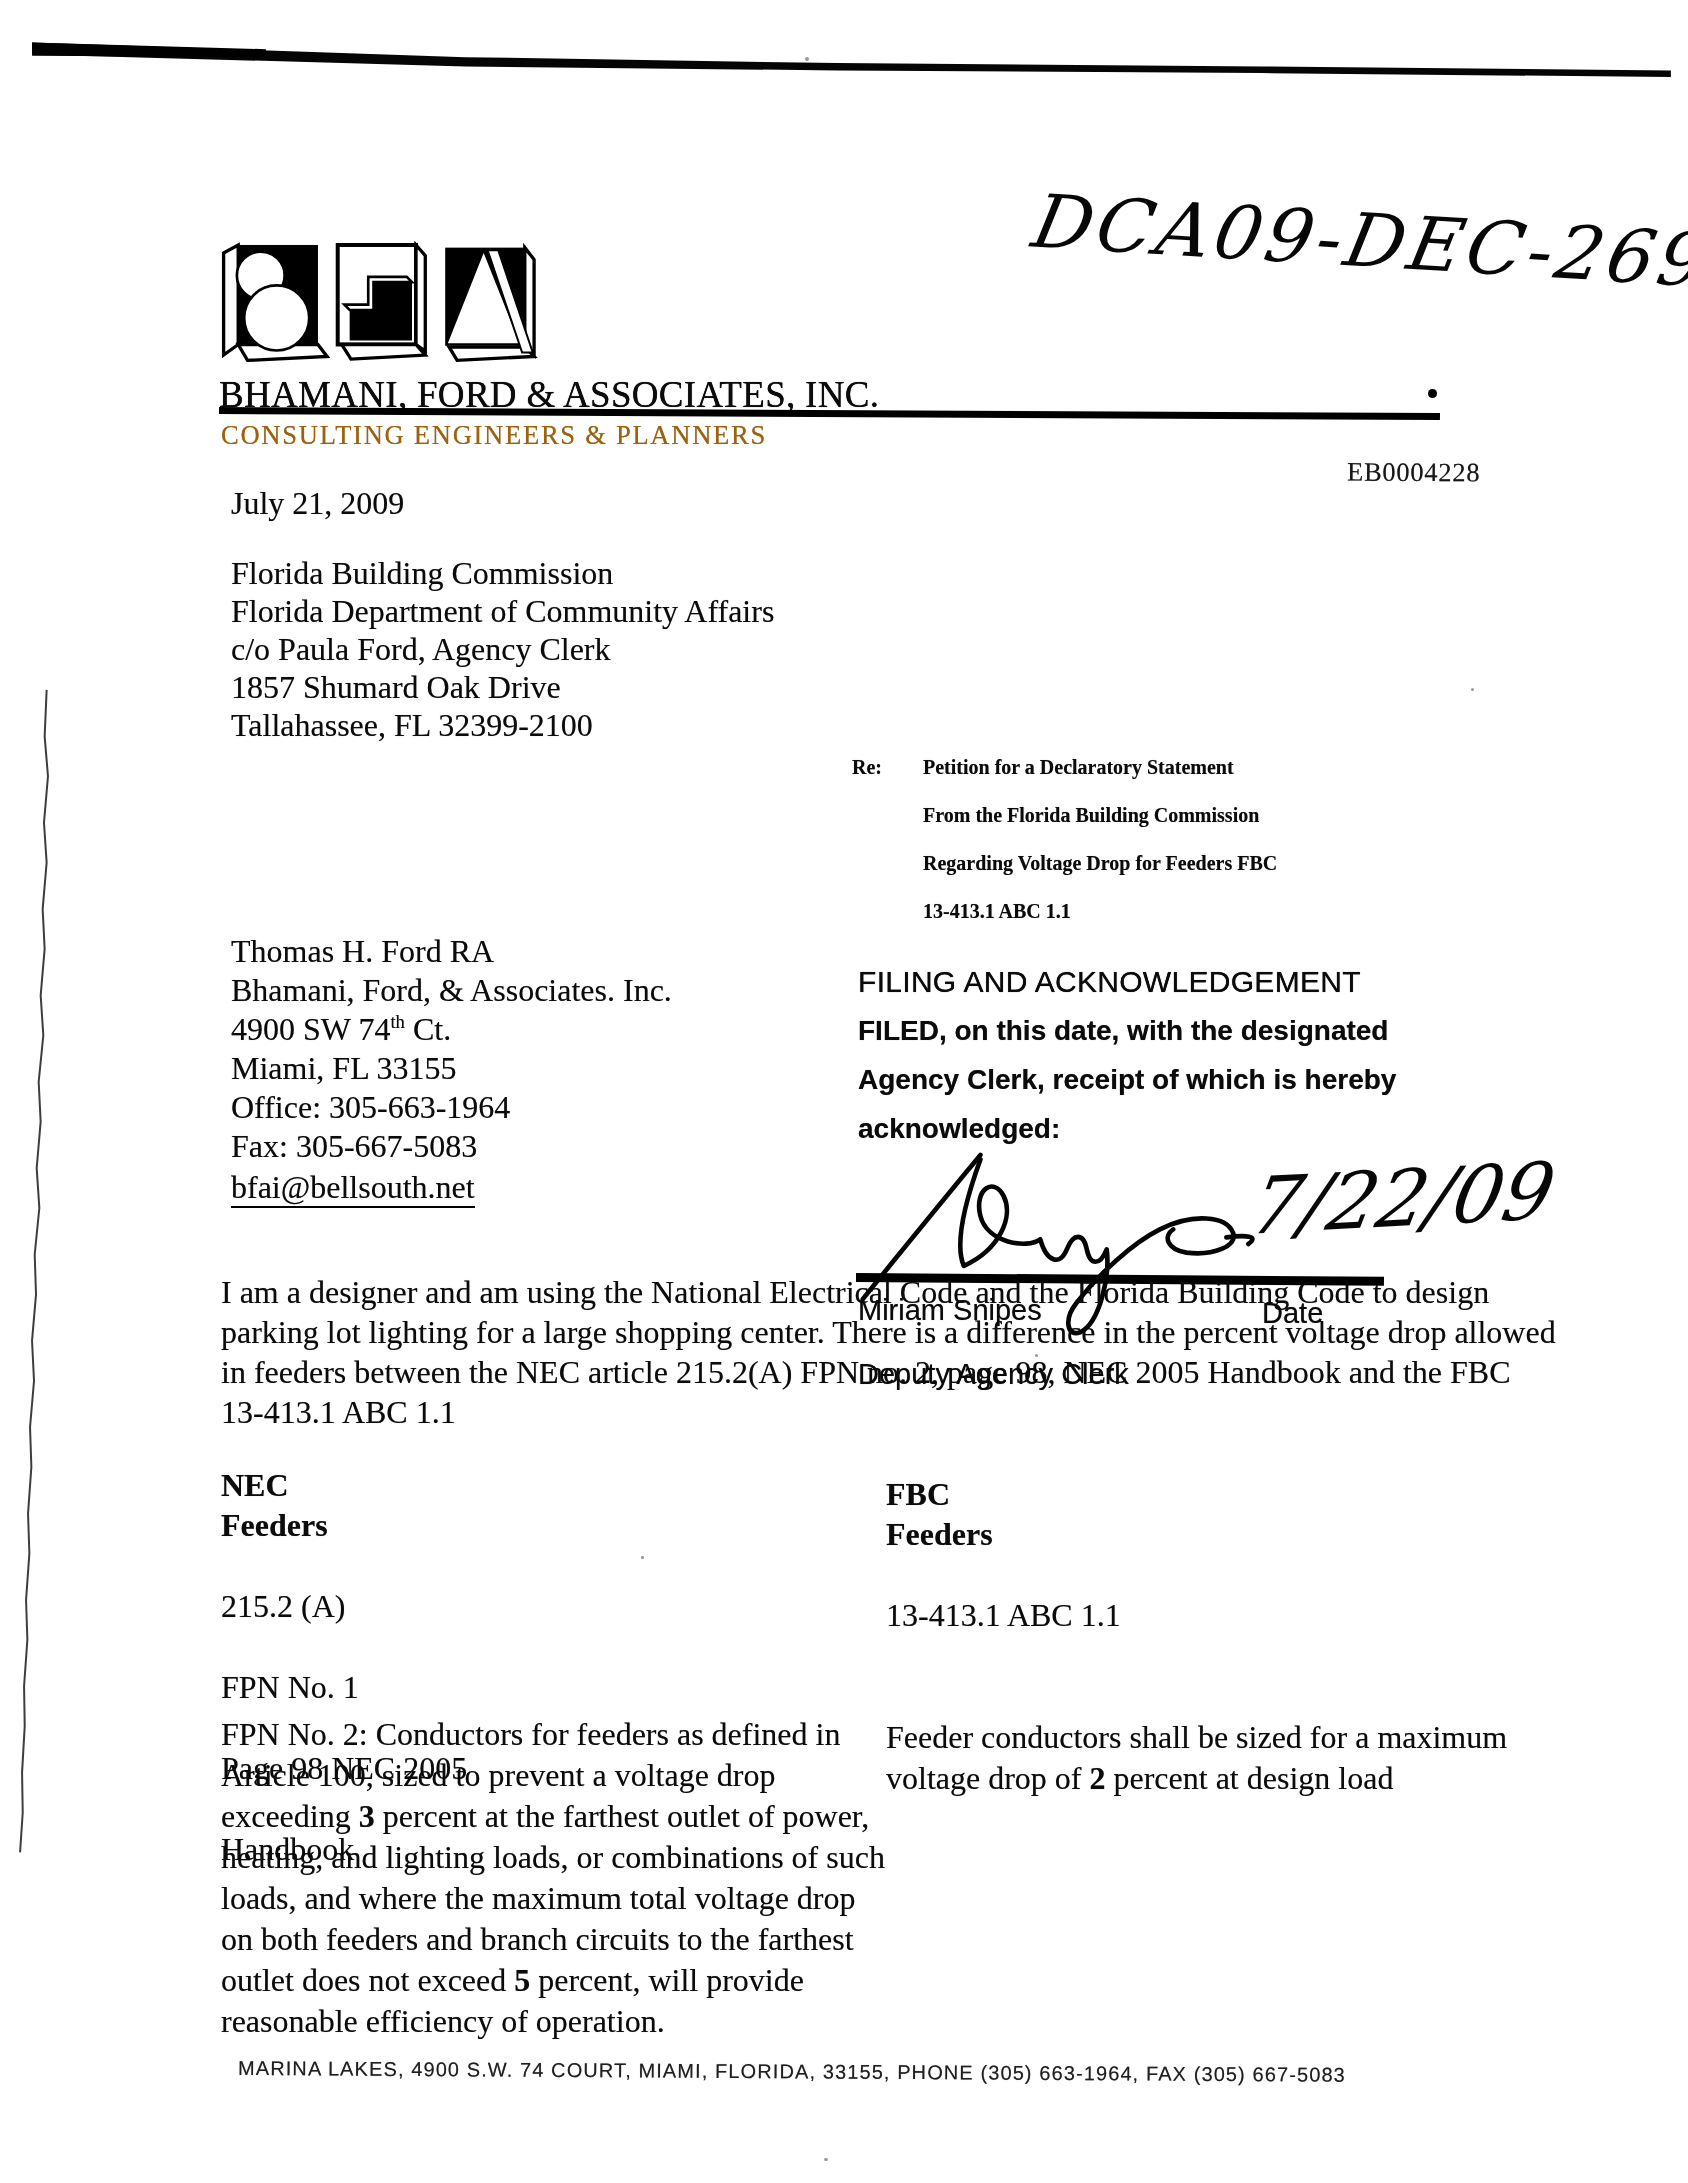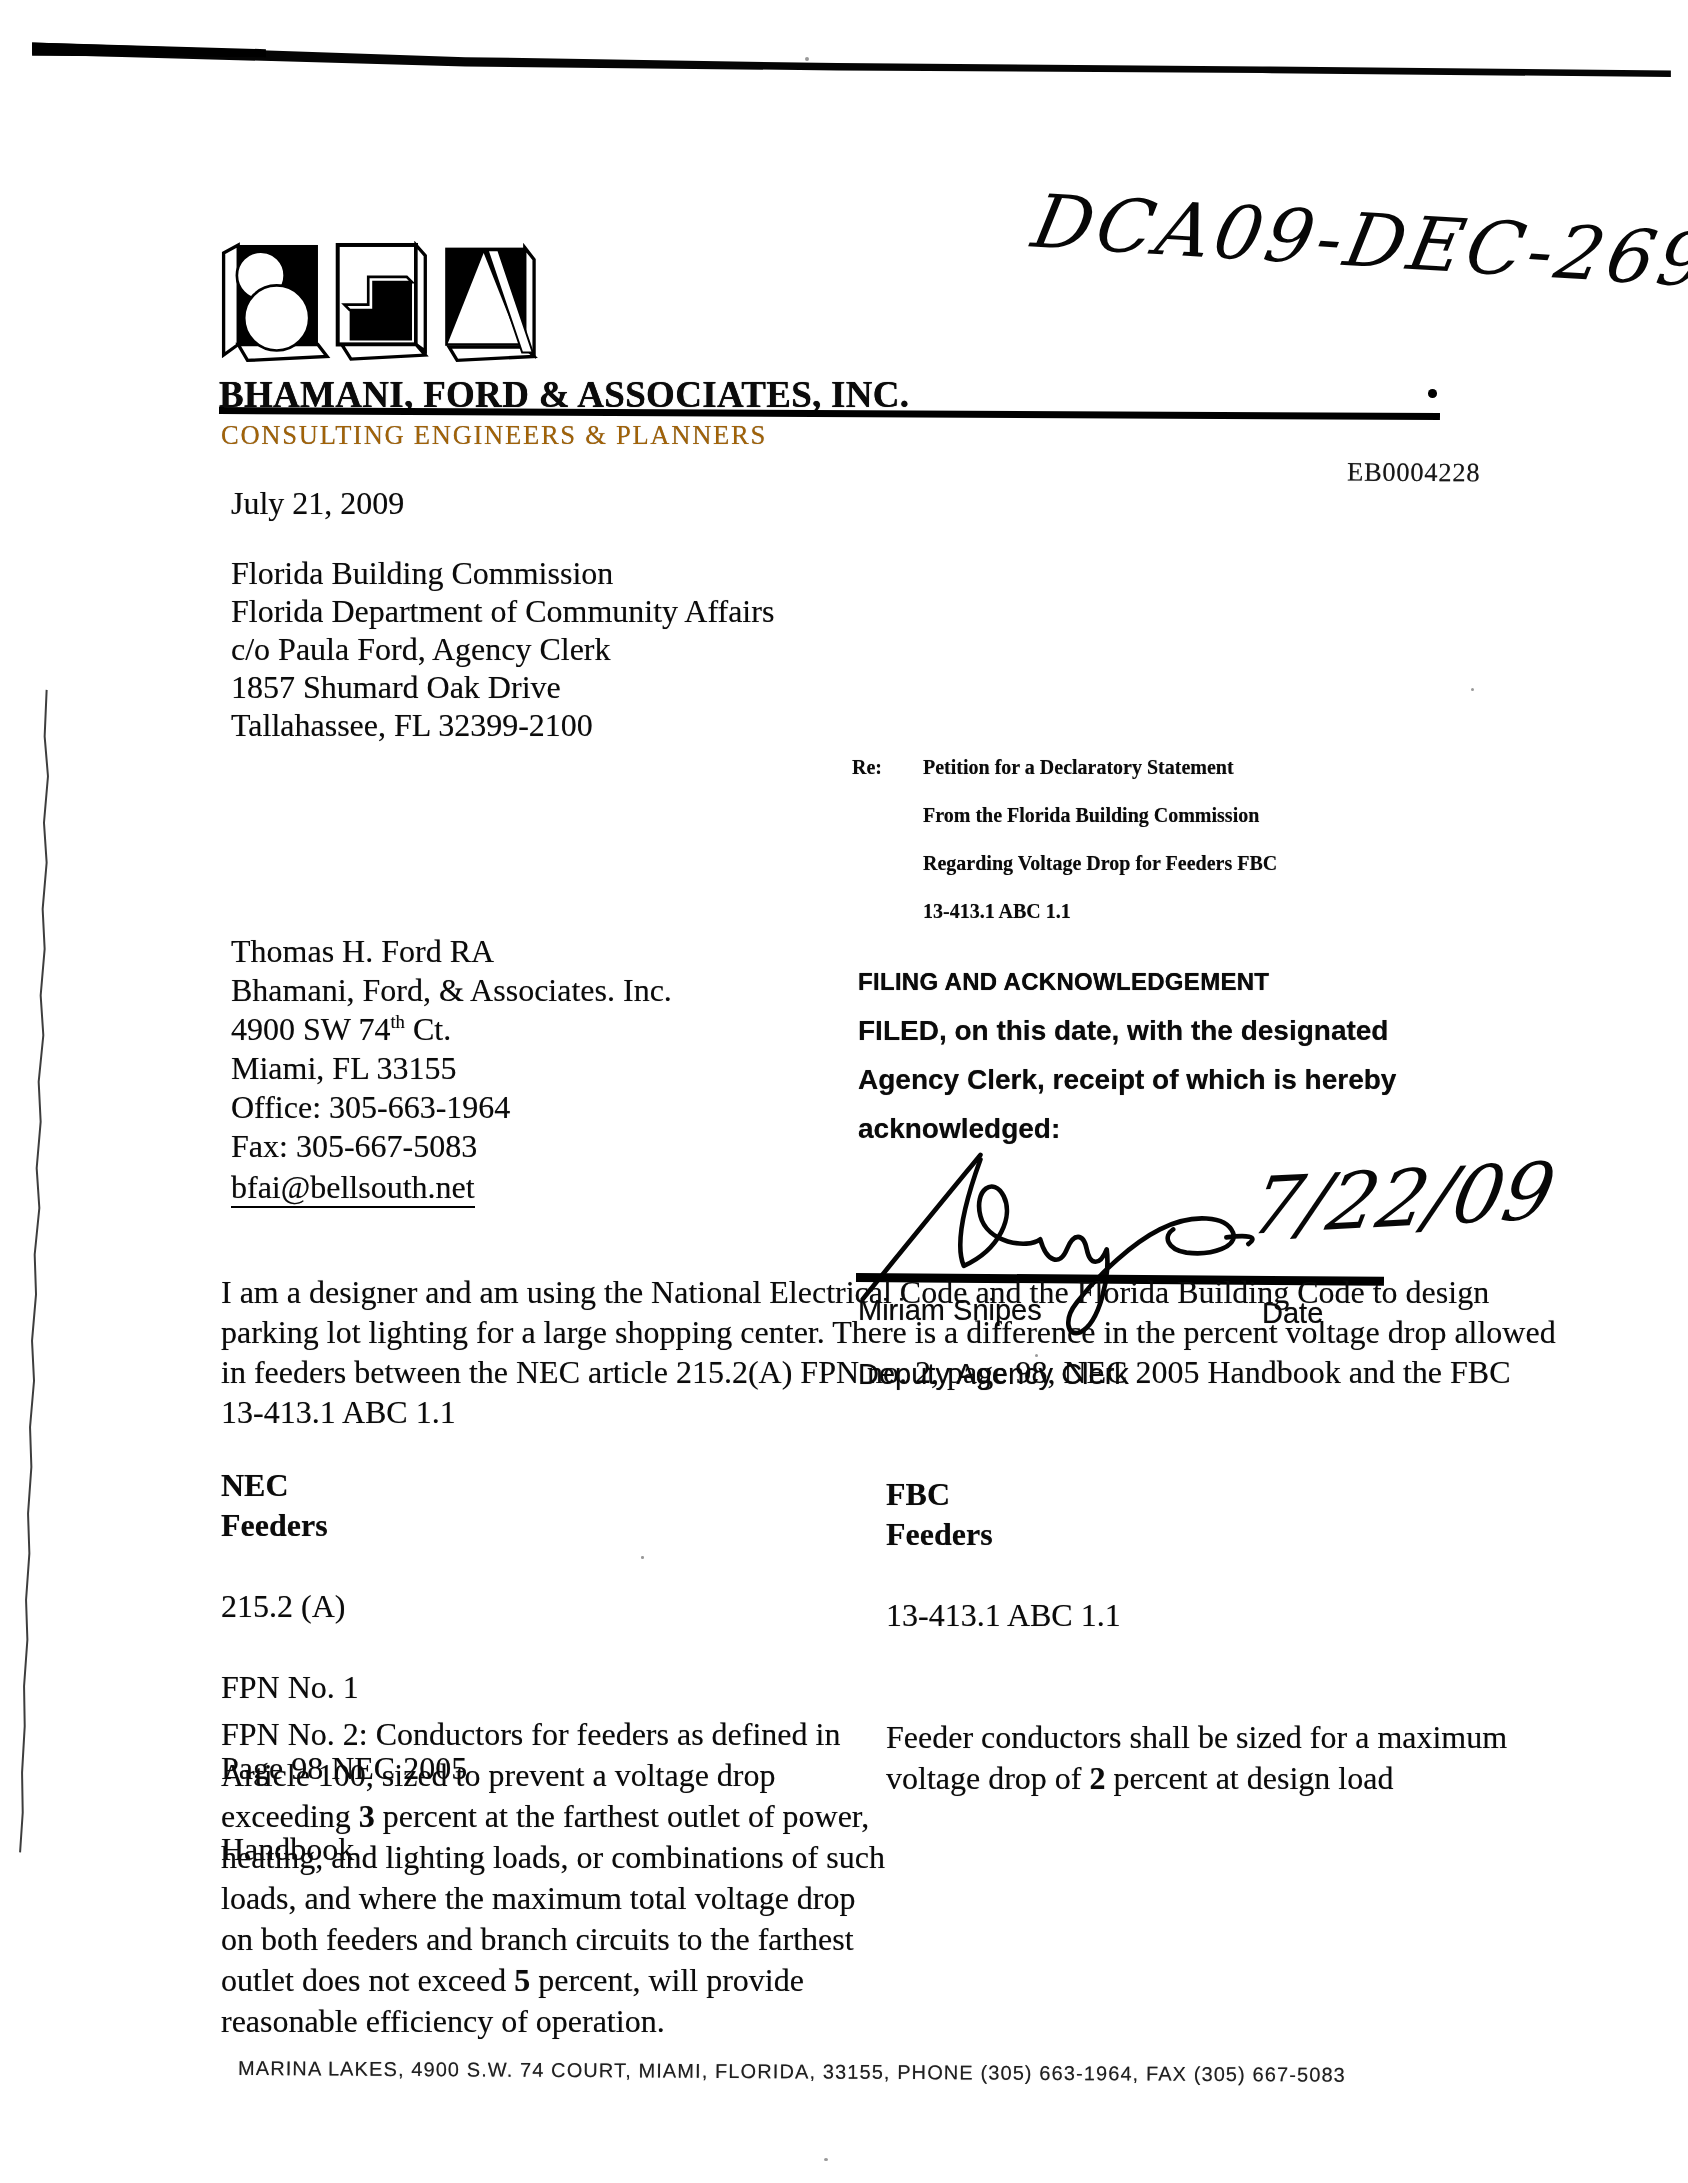--- a/index.html
+++ b/index.html
@@ -14,28 +14,28 @@
   .abs{position:absolute;}
   .serif{font-family:"Liberation Serif",serif;color:#0b0b0b;text-shadow:0 0 0.7px rgba(0,0,0,.45);}
   .sans{font-family:"Liberation Sans",sans-serif;color:#0b0b0b;}
   .addr{font-size:32px;line-height:38px;}
   .re-line{font-weight:bold;font-size:20px;line-height:48px;}
   .para{font-size:32px;line-height:40px;}
   .colhead{font-weight:bold;font-size:32px;line-height:40px;}
   .colline{font-size:32px;line-height:40px;margin-top:41px;}
   .fpn{font-size:32px;line-height:41px;}
   .b{font-weight:bold;}
-  .stamp-title{font-weight:bold;font-size:24px;line-height:49px;letter-spacing:0.3px;text-shadow:0 0 0.7px #000;}
+  .stamp-title{font-weight:normal;font-size:30px;line-height:49px;letter-spacing:0.3px;text-shadow:0 0 0.7px #000;}
   .stamp-line{font-weight:bold;font-size:28px;line-height:49px;text-shadow:0 0 0.7px rgba(0,0,0,.6);}
   .stamp-sig{font-weight:normal;font-size:29px;line-height:33px;text-shadow:0 0 0.7px rgba(0,0,0,.6);}
   .hand{
     font-family:"DejaVu Serif",serif;font-style:italic;
     color:#070707;white-space:nowrap;
   }
-  .company{font-weight:bold;font-size:37px;letter-spacing:0.3px;white-space:nowrap;text-shadow:0 0 0.7px #000;}
+  .company{font-weight:normal;font-size:37px;letter-spacing:0.3px;white-space:nowrap;text-shadow:0 0 0.7px #000;}
   .tagline{font-size:26.6px;letter-spacing:1.7px;white-space:nowrap;color:#a16207;}
   .license{font-size:26.6px;letter-spacing:0.7px;color:#161616;}
   .footer-line{font-size:20px;letter-spacing:1.1px;white-space:nowrap;color:#1f1f1f;text-shadow:0 0 0.7px rgba(0,0,0,.5);}
   .rule{background:#000;}
   .dot{background:#000;border-radius:50%;}
   .email-underline{border-bottom:2.7px solid #000;padding-bottom:0.7px;}
   sup.th{vertical-align:super;font-size:18.6px;line-height:0;}
   .speck{position:absolute;background:#555;border-radius:50%;opacity:.6;}
 </style>
 </head>

